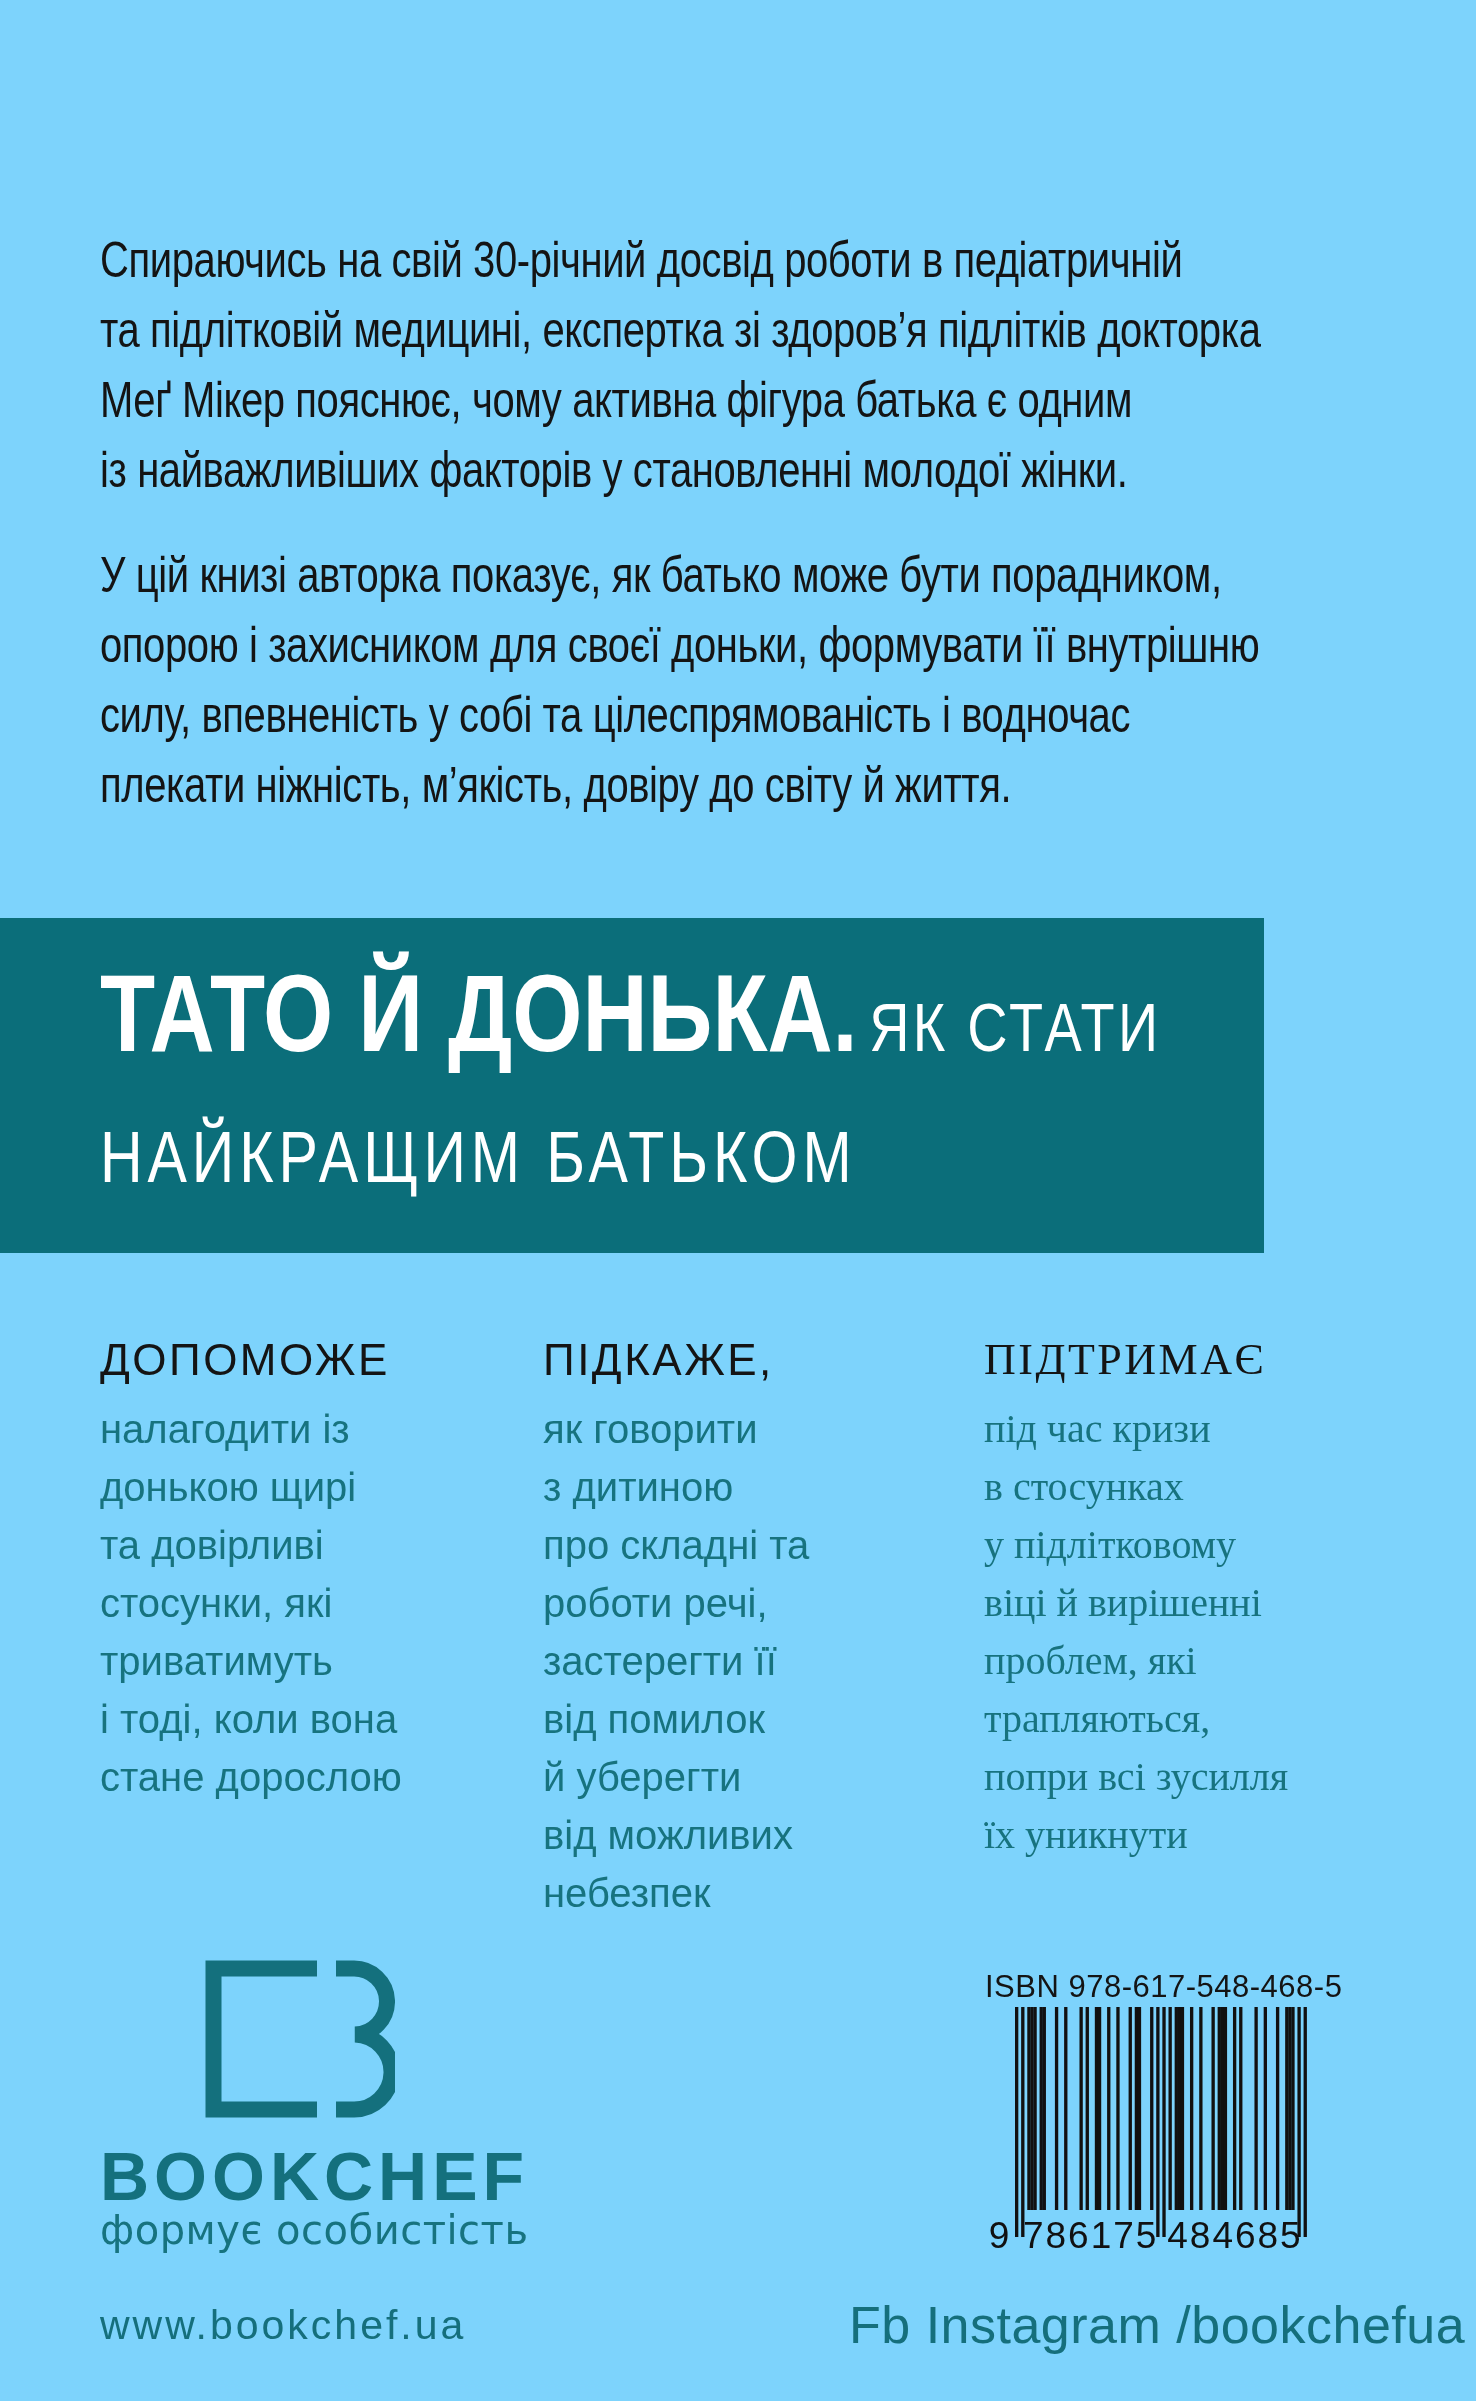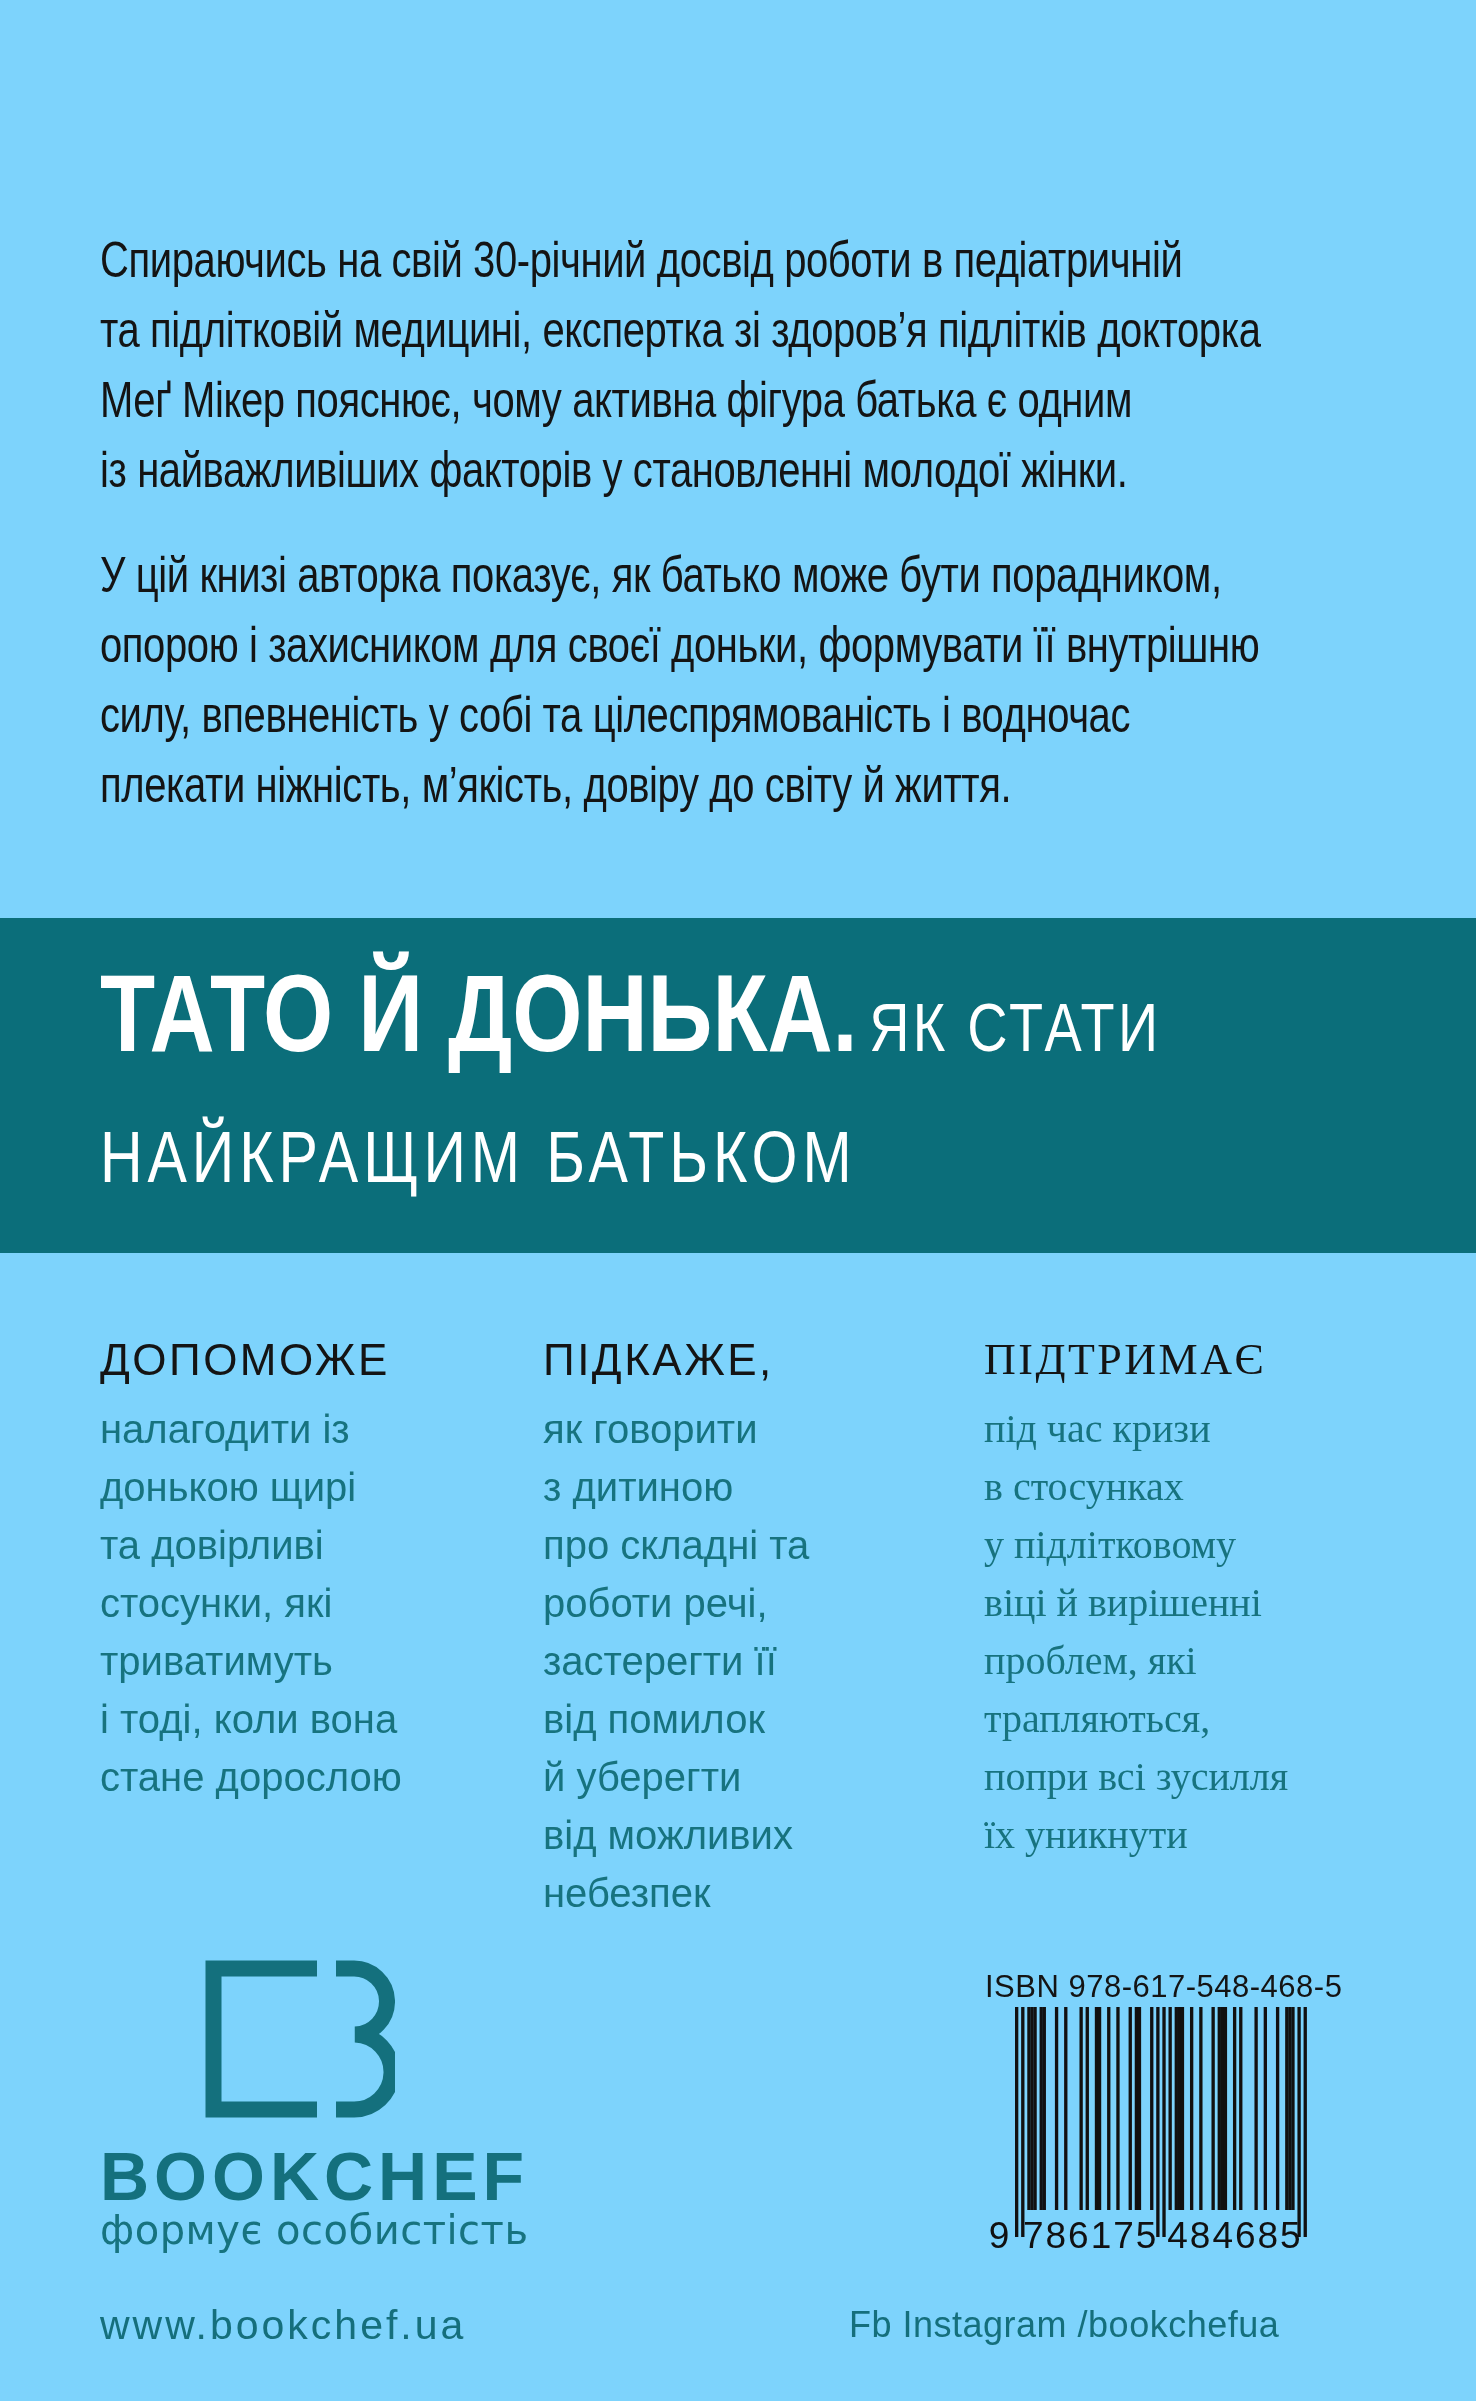--- a/index.html
+++ b/index.html
@@ -17,21 +17,21 @@
     font-size:50px;
     line-height:70px;
     letter-spacing:-0.5px;
     color:#141414;
     white-space:pre-line;
     transform:scaleX(0.8);
     transform-origin:left top;
     width:1620px;
   }
   .band{
-    left:0;top:918px;width:1476px;height:335px;
+    left:0;top:918px;width:1264px;height:335px;
     background:#0b6e7a;
   }
   .band-line1{
     left:100px;top:948px;
     color:#ffffff;
     white-space:nowrap;
     transform:scaleX(0.82);
     transform-origin:left top;
     line-height:130px;
   }
@@ -83,21 +83,21 @@
     color:#141414;line-height:38px;white-space:nowrap;
   }
   .barcode-wrap{left:985px;top:2005px;width:340px;height:245px;}
   .footer-web{
     left:100px;top:2300px;
     color:#156f7c;font-size:41px;letter-spacing:3px;
     line-height:50px;white-space:nowrap;
   }
   .footer-social{
     left:849px;top:2300px;
-    color:#156f7c;font-size:36px;letter-spacing:0.5px;
+    color:#156f7c;font-size:52px;letter-spacing:0.5px;
     line-height:50px;white-space:nowrap;
   }
 </style>
 </head>
 <body>
 
 <div class="page">
 
   <div class="abs para" style="top:225px;">Спираючись на свій 30-річний досвід роботи в педіатричній
 та підлітковій медицині, експертка зі здоров’я підлітків докторка

